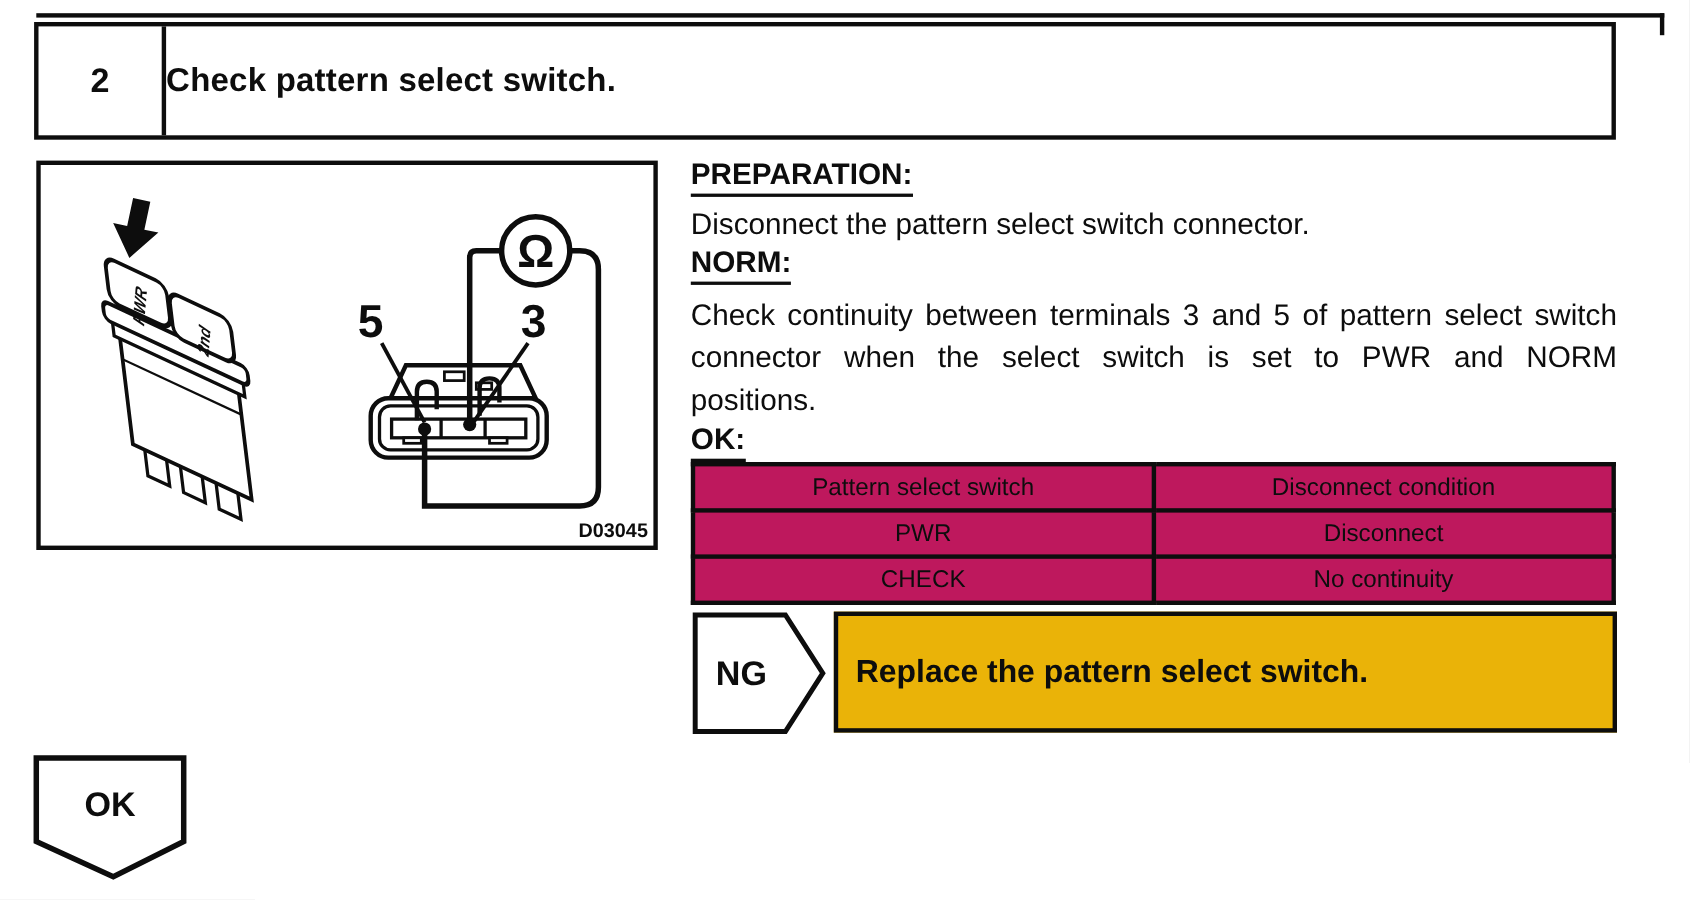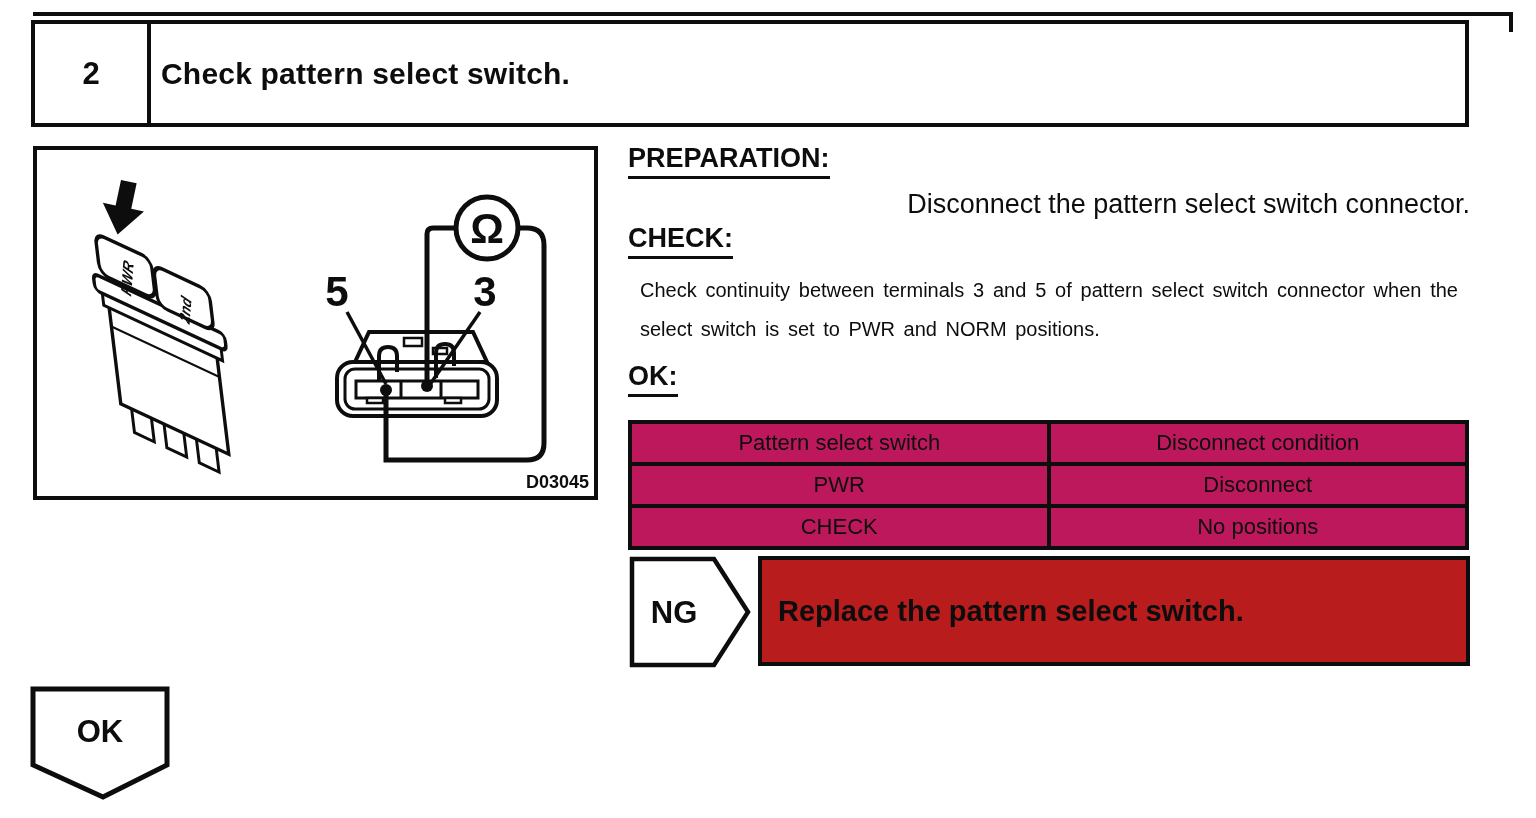--- a/index.html
+++ b/index.html
@@ -15,57 +15,57 @@
   
   .step-header{
     left:31px;top:20px;width:1438px;height:107px;border:4px solid #0d0d0d;
     box-sizing:border-box;display:flex;align-items:stretch;background:#fff;
   }
   .step-number{
     width:112px;border-right:4px solid #0d0d0d;display:flex;align-items:center;
     justify-content:center;font-weight:bold;font-size:31px;
   }
   .step-title{
-    flex:1;display:flex;align-items:center;padding-left:10px;
+    flex:1;display:flex;align-items:center;padding-left:0;
     font-weight:bold;font-size:30px;letter-spacing:0.2px;
   }
   
   .figure-box{
     left:33px;top:146px;width:565px;height:354px;border:4px solid #0d0d0d;
     box-sizing:border-box;background:#fff;
   }
   .figure-box svg{display:block;}
   
   .text-col{left:628px;top:143px;width:842px;}
   .sec-line{line-height:30px;margin:0 0 8px 0;}
   .sec-head{
     display:inline-block;font-weight:bold;font-size:27px;
     border-bottom:3px solid #0d0d0d;padding-bottom:3px;text-align:right;
   }
-  .body-line{font-size:27px;line-height:34px;margin:0 0 2px 0;text-align:right;}
+  .body-line{font-size:27px;line-height:34px;margin:0 0 2px 0;}
   .body-par{
-    font-size:20px;line-height:39px;margin:12px;text-align:justify;
+    font-size:27px;line-height:39px;margin:0;text-align:justify;
     word-spacing:3px;
   }
   
   .result-table{
     left:628px;top:420px;width:841px;border-collapse:collapse;table-layout:fixed;
     font-size:22px;text-align:center;
   }
   .result-table td{
     border:4px solid #0d0d0d;height:38px;vertical-align:middle;padding:0;
     background:#be185d;
   }
   
   .ng-shape{left:628px;top:555px;}
   .ng-text{font-weight:bold;font-size:31px;}
   .ng-box{
     left:758px;top:556px;width:712px;height:110px;border:4px solid #0d0d0d;
     box-sizing:border-box;display:flex;align-items:center;padding-left:16px;
-    font-weight:bold;font-size:29px;background:#b91c1c;
+    font-weight:bold;font-size:29px;background:#eab308;
   }
   
   .ok-shape{left:28px;top:684px;}
   .ok-text{font-weight:bold;font-size:31px;}
   svg .ln{stroke:#0d0d0d;fill:none;}
   svg .fw{stroke:#0d0d0d;fill:#ffffff;}
   svg text{fill:#0d0d0d;}
 </style>
 </head>
 <body>
@@ -130,41 +130,41 @@
       <text x="552" y="338" font-size="18" font-weight="bold" text-anchor="end">D03045</text>
     </svg>
   </div>
 
   <div class="abs text-col">
     <div class="sec-line">
       <span class="sec-head">PREPARATION:</span>
     </div>
     <div class="body-line">Disconnect the pattern select switch connector.</div>
     <div class="sec-line">
-      <span class="sec-head">CHECK:</span>
+      <span class="sec-head">NORM:</span>
     </div>
     <p class="body-par">Check continuity between terminals 3 and 5 of pattern select switch connector when the select switch is set to PWR and NORM positions.</p>
     <div class="sec-line">
       <span class="sec-head">OK:</span>
     </div>
   </div>
 
   <table class="abs result-table">
     <tbody>
       <tr>
         <td>Pattern select switch</td>
         <td>Disconnect condition</td>
       </tr>
       <tr>
         <td>PWR</td>
         <td>Disconnect</td>
       </tr>
       <tr>
         <td>CHECK</td>
-        <td>No positions</td>
+        <td>No continuity</td>
       </tr>
     </tbody>
   </table>
 
   <svg class="abs ng-shape" width="124" height="114" viewBox="0 0 124 114">
     <polygon points="4,4 86,4 120,57 86,110 4,110" fill="#ffffff" stroke="#0d0d0d" stroke-width="4.5"></polygon>
     <text class="ng-text" x="46" y="68" text-anchor="middle">NG</text>
   </svg>
   <div class="abs ng-box">
     <span>Replace the pattern select switch.</span>

